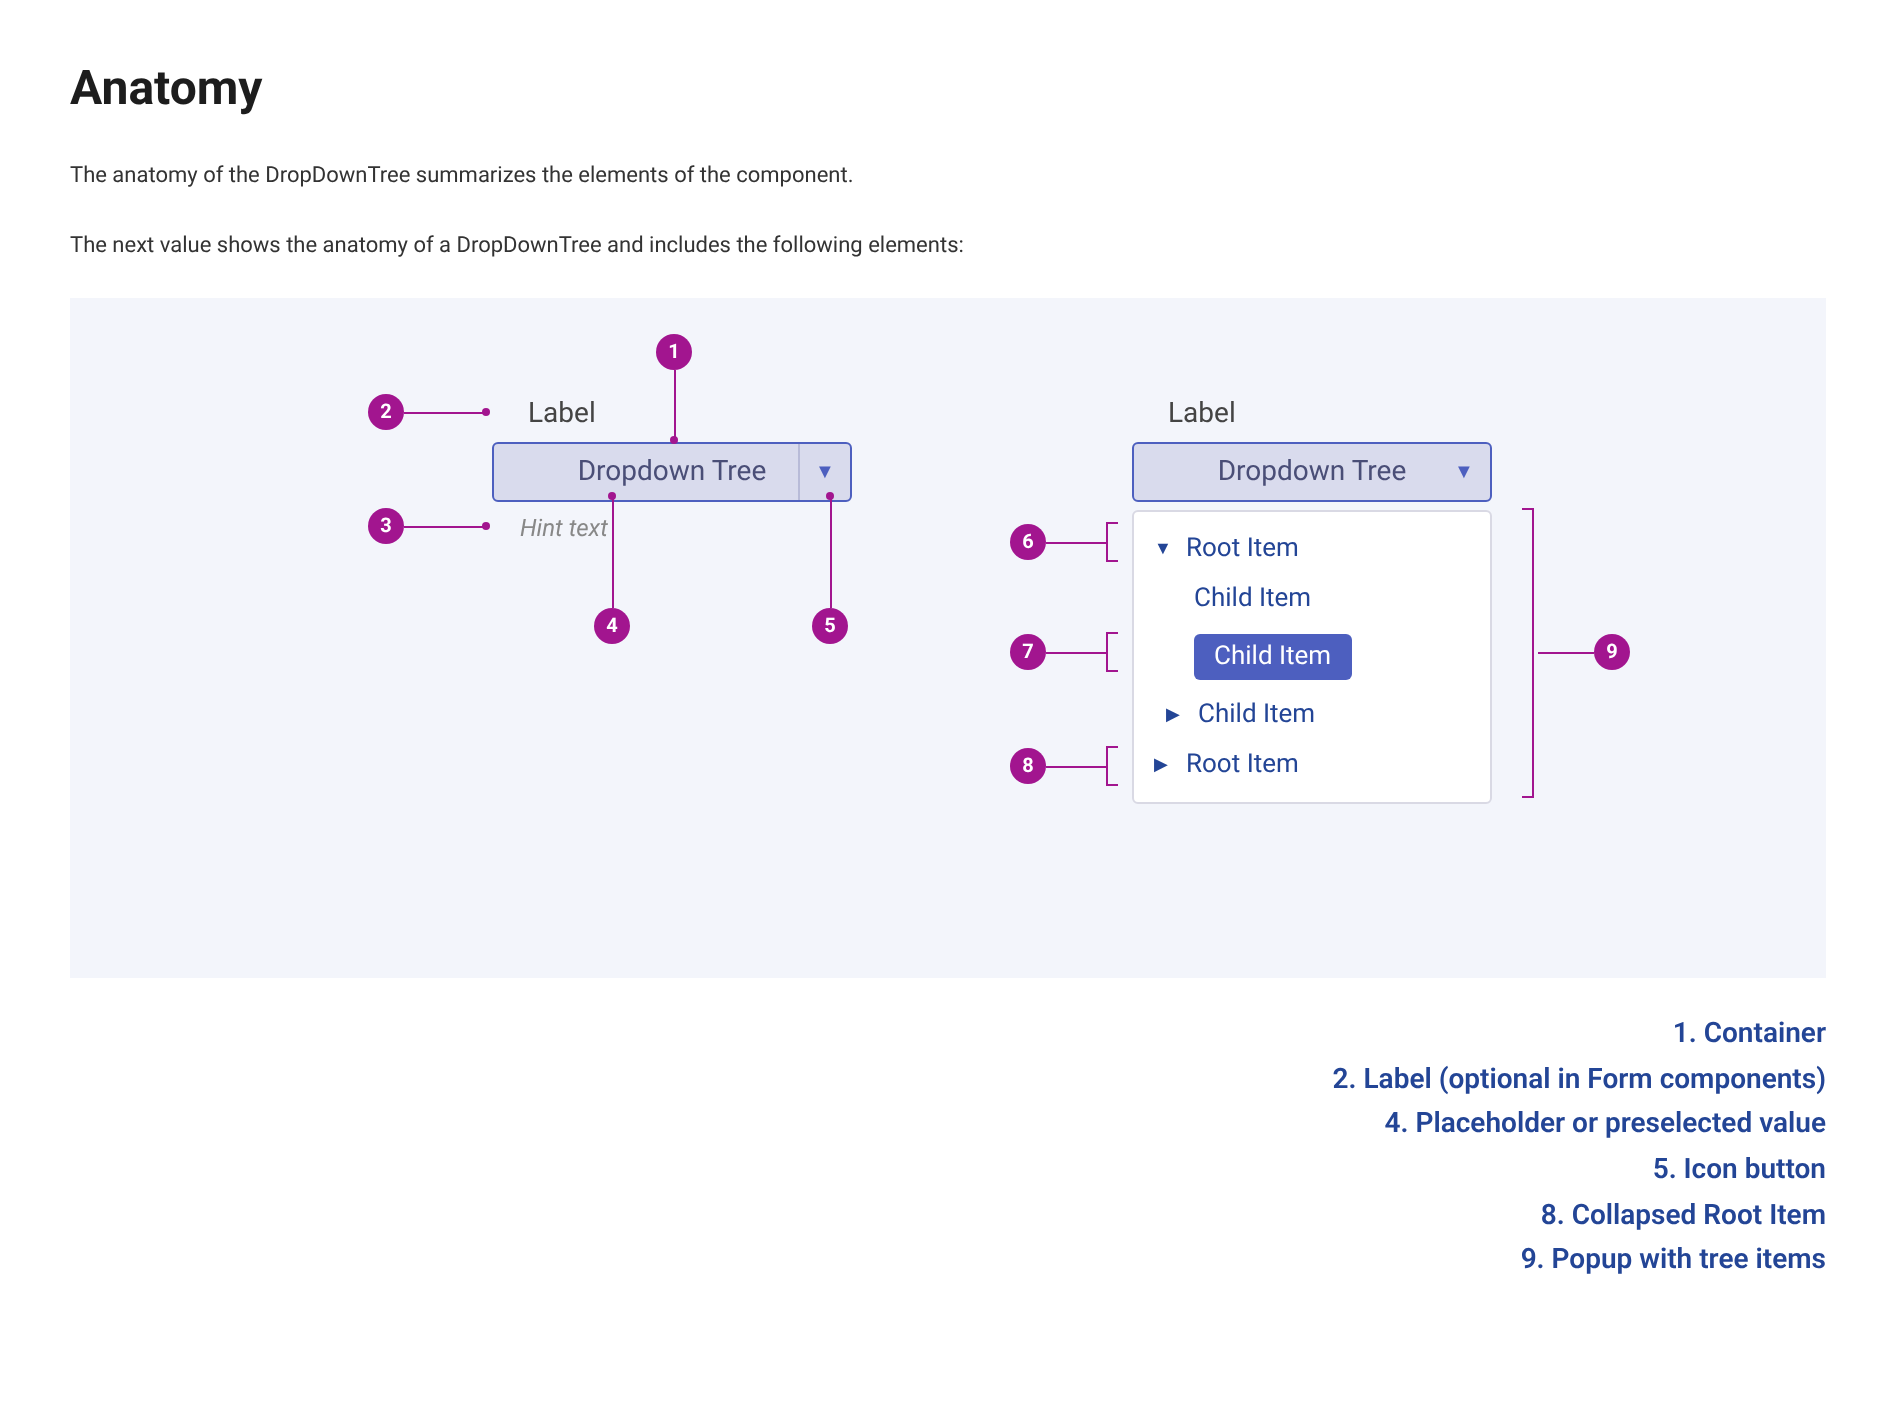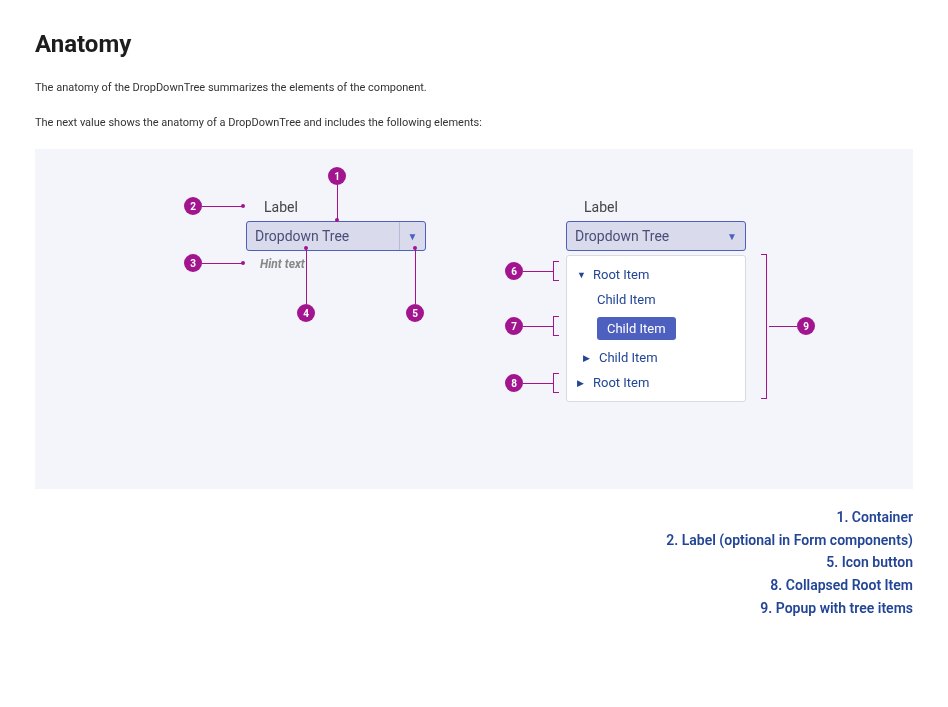--- a/index.html
+++ b/index.html
@@ -44,38 +44,38 @@
     width: 180px;
     height: 30px;
     background: #d9dbed;
     border: 1.5px solid #4d5fbf;
     border-radius: 3px;
     display: flex;
     align-items: center;
     padding: 0 8px;
     font-size: 14px;
     color: #4a4e77;
+    justify-content: center;
   }
   .dd-field.open { background: #d9dbed; }
   .dd-icon-btn {
     position: absolute;
     right: 0; top: 0;
     width: 26px; height: 100%;
     border-left: 1px solid #b8bbd8;
     display: flex; align-items: center; justify-content: center;
     color: #4d5fbf;
     font-size: 10px;
   }
   .hint {
     margin-left: 70px;
     font-size: 12px;
     font-style: italic;
     color: #888;
     margin-top: 6px;
-    font-weight: bold;
   }
 
   .popup {
     margin-left: 56px;
     margin-top: 4px;
     width: 180px;
     background: #fff;
     border: 1px solid #d9d9e4;
     border-radius: 3px;
     padding: 6px 0;
@@ -208,16 +208,17 @@
 
   <div class="badge" style="left:762px; top:168px">9</div>
   <div class="conn conn-h" style="left:734px; top:177px; width:28px"></div>
   <div class="bracket-r" style="left:726px; top:105px; height:145px"></div>
 
 </div>
 
 <div class="legend">
   <div>1. Container</div>
   <div>2. Label (optional in Form components)</div>
+  <div>4. Placeholder or preselected value</div>
   <div>5. Icon button</div>
   <div>8. Collapsed Root Item</div>
   <div>9. Popup with tree items</div>
 </div>
 
 </body></html>

